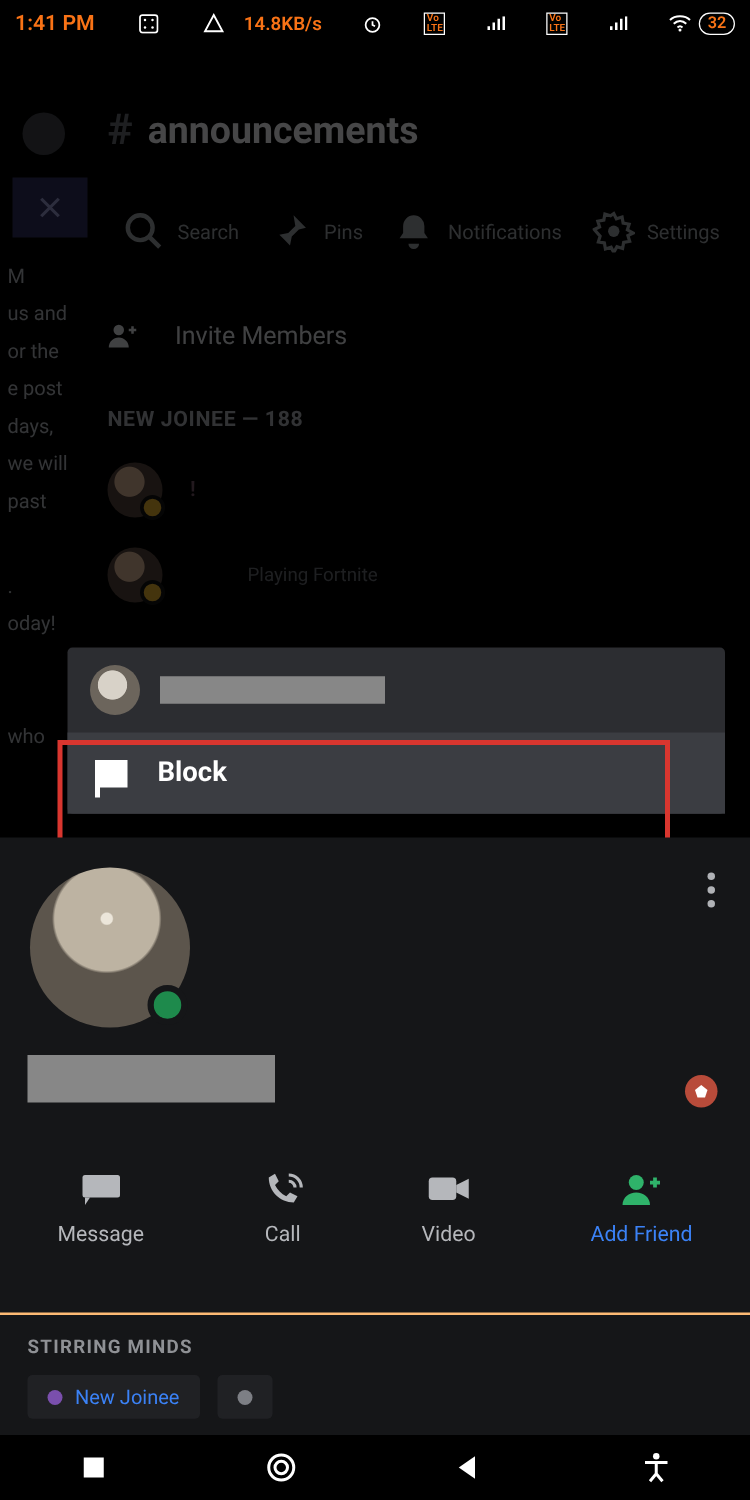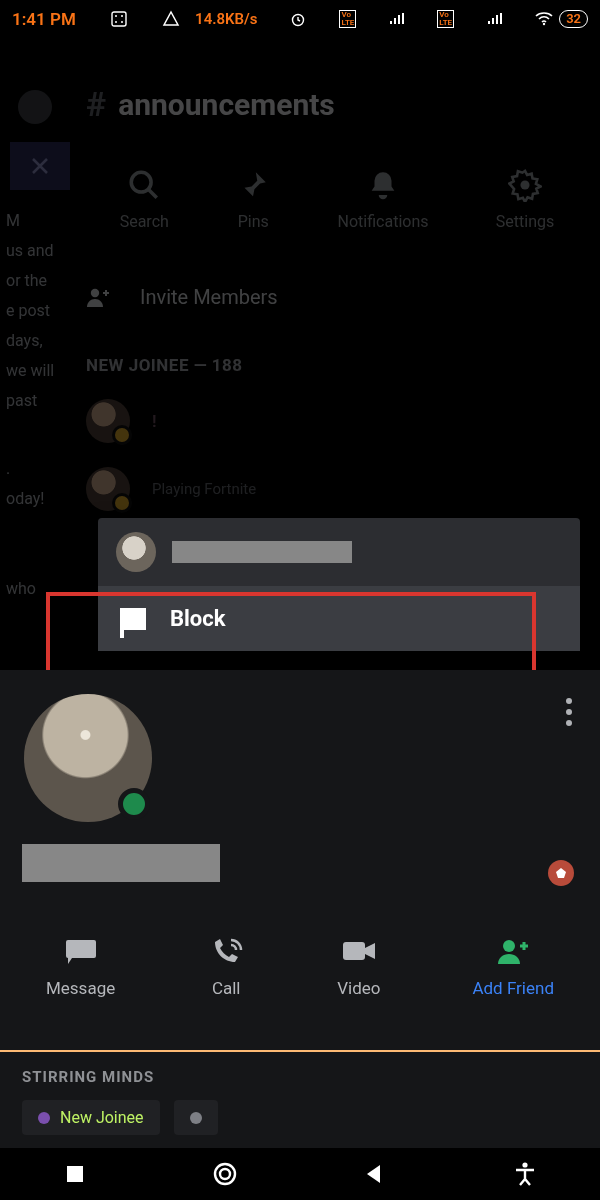--- a/index.html
+++ b/index.html
@@ -16,35 +16,35 @@
   .left-gutter{position:absolute;left:0;top:38px;width:70px;bottom:0;color:#9ea2a8;font-size:16px;
     line-height:30px;padding:10px 6px;}
   .left-gutter .silhouette{width:34px;height:34px;border-radius:50%;background:#3a3c42;margin:4px auto 18px;}
   .close-box{width:60px;height:48px;background:#2a2a54;margin-left:4px;display:flex;
     align-items:center;justify-content:center;color:#7c7ea8;font-size:26px;}
 
   .channel-panel{position:absolute;left:86px;right:12px;top:46px;color:#b9bbbe;}
   .chan-title{display:flex;align-items:center;gap:12px;color:#dbdcdf;font-size:30px;font-weight:700;}
   .hash{color:#5d6067;font-size:34px;}
   .tool-row{display:flex;justify-content:space-around;margin-top:44px;}
-  .tool{display:flex;flex-direction:column;align-items:center;gap:10px;color:#8e9297;font-size:16px;}
+  .tool{display:flex;flex-direction:row;align-items:center;gap:10px;color:#8e9297;font-size:16px;}
   .tool .ic{width:34px;height:34px;}
   .invite-row{display:flex;align-items:center;gap:28px;margin-top:54px;color:#c9cbcf;font-size:20px;}
   .section-head{margin-top:46px;font-size:17px;letter-spacing:.5px;color:#9a9ca1;font-weight:700;}
   .member{display:flex;align-items:center;gap:22px;margin-top:24px;}
   .avatar-sm{width:44px;height:44px;border-radius:50%;background:
     radial-gradient(circle at 40% 35%, #c9a58a 0 30%, #4b3c34 32% 100%);position:relative;}
   .avatar-sm::after{content:"";position:absolute;right:-2px;bottom:-2px;width:14px;height:14px;
     border-radius:50%;background:#d6a12a;border:3px solid #111;}
   .mem-name{font-size:17px;color:#6a4d5e;font-weight:600;letter-spacing:.5px;}
-  .mem-sub{font-size:15px;color:#5e6167;}
+  .mem-sub{font-size:15px;color:#5e6167;margin-left:46px;}
 
   
   .ctx-menu{position:absolute;left:54px;right:20px;top:518px;background:#2c2d31;border-radius:4px;
-    box-shadow:0 4px 18px rgba(0,0,0,.6);margin-left:44px;}
+    box-shadow:0 4px 18px rgba(0,0,0,.6);}
   .ctx-header{display:flex;align-items:center;gap:16px;padding:14px 18px;}
   .ctx-avatar{width:40px;height:40px;border-radius:50%;
     background:radial-gradient(circle at 45% 40%, #d8d2c8 0 35%, #6c655c 37% 100%);}
   .redact-bar{height:22px;width:180px;background:#878787;}
   .ctx-item{display:flex;align-items:center;gap:24px;padding:20px 22px;background:#3b3d42;
     color:#fff;font-size:22px;font-weight:700;}
   .ctx-item .flag{width:26px;height:22px;background:#fff;position:relative;}
   .ctx-item .flag::after{content:"";position:absolute;left:0;bottom:-8px;width:4px;height:10px;background:#fff;}
 
   
@@ -65,21 +65,21 @@
     background:#b84b3a;display:flex;align-items:center;justify-content:center;color:#fff;}
 
   .action-row{display:flex;justify-content:space-around;margin-top:54px;}
   .action{display:flex;flex-direction:column;align-items:center;gap:12px;font-size:17px;color:#b5b7bb;}
   .action.green{color:#3b82f6;}
   .action .aic{width:38px;height:30px;}
 
   .roles-section{margin-top:52px;padding:16px 22px;border-top:2px solid #fdba74;color:#8f9195;}
   .roles-title{font-size:15px;letter-spacing:1px;font-weight:700;}
   .role-chips{display:flex;gap:14px;margin-top:14px;}
-  .chip{background:#202124;padding:8px 16px;border-radius:4px;font-size:16px;color:#bef264;
+  .chip{background:#202124;padding:8px 16px;border-radius:4px;font-size:16px;color:#3b82f6;
     display:flex;align-items:center;gap:10px;text-align:center;}
   .chip .dot{width:12px;height:12px;border-radius:50%;}
   .dot.purple{background:#7a4fad;}
   .dot.grey{background:#7d7f85;}
   .conn-title{margin-top:26px;font-size:15px;letter-spacing:1px;font-weight:700;color:#8f9195;}
 
   
   .navbar{position:absolute;left:0;right:0;bottom:0;height:52px;background:#000;
     display:flex;align-items:center;justify-content:space-around;}
   .nav-ic{width:26px;height:26px;color:#fff;}

